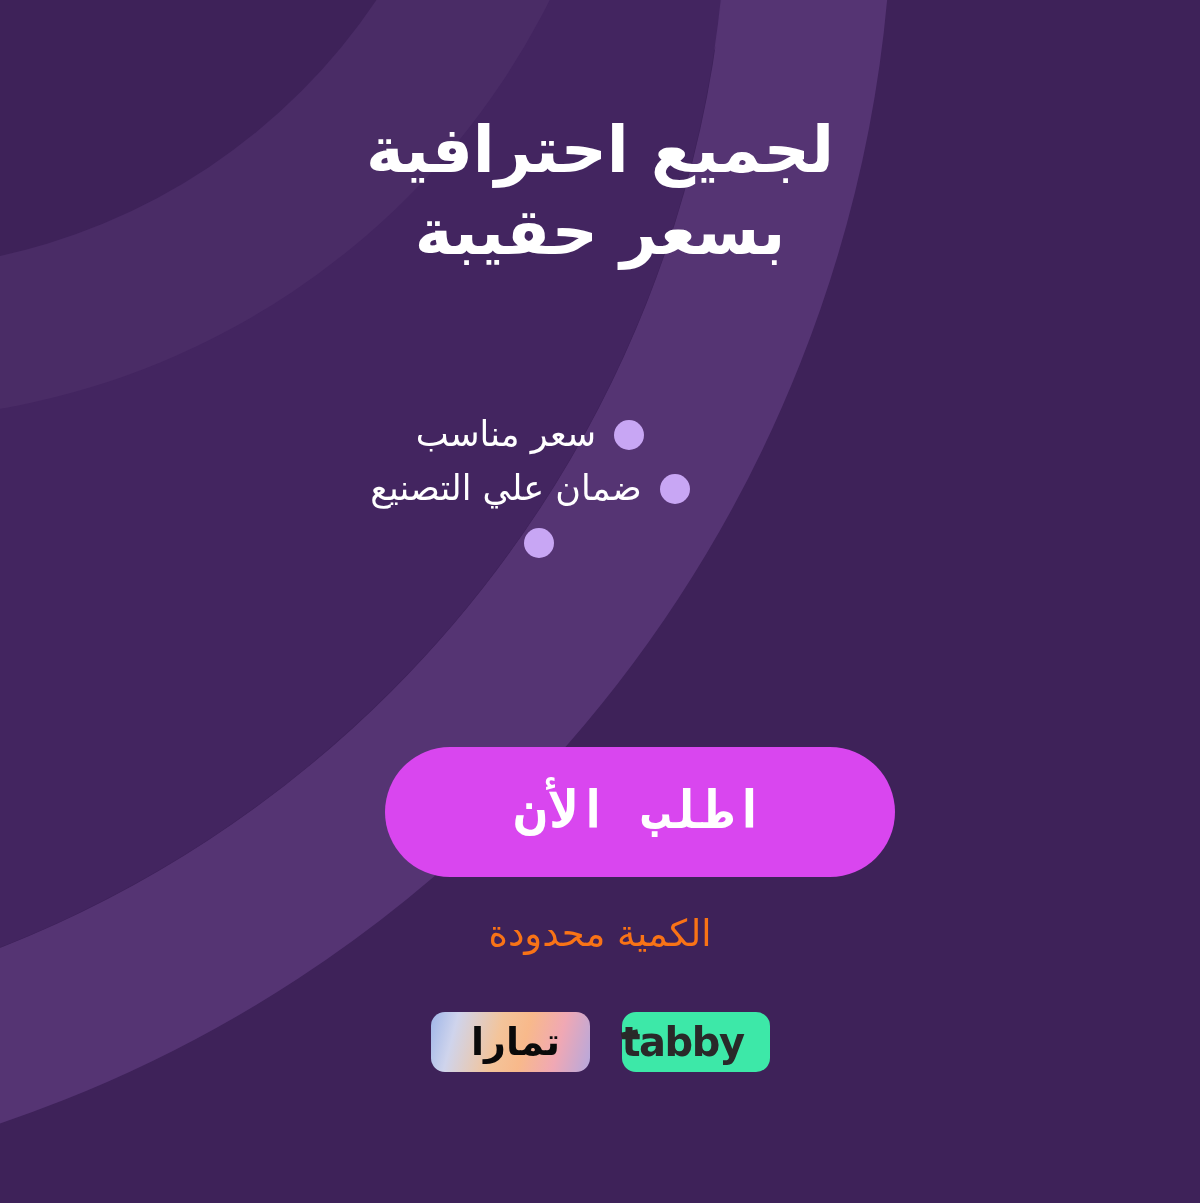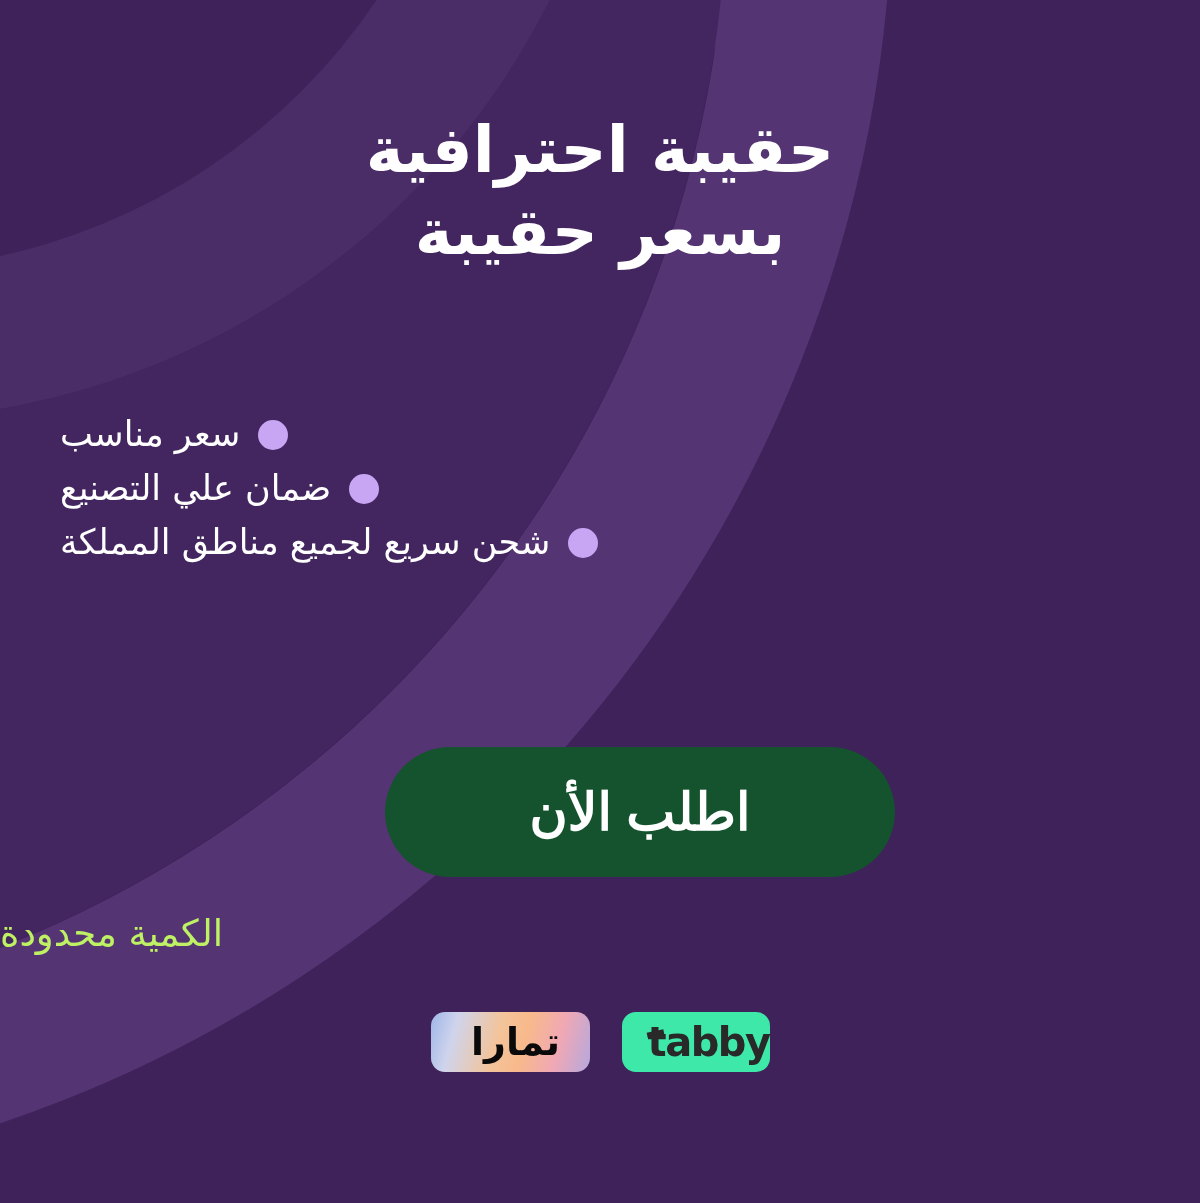--- a/index.html
+++ b/index.html
@@ -44,21 +44,21 @@
     left:60px;
     list-style:none;
     margin:0;padding:0;
     direction:rtl;
     text-align:right;
   }
   .bullet-row{
     display:flex;
     flex-direction:row;
     align-items:center;
-    justify-content:flex-end;
+    justify-content:center;
     padding-right:140px;
     height:45px;
     margin-bottom:9px;
   }
   .dot{
     width:30px;height:30px;border-radius:50%;
     background:#C8A6F4;
     flex:0 0 auto;
     margin-left:18px;
   }
@@ -67,55 +67,55 @@
     font-size:35px;
     line-height:1;
     white-space:nowrap;
   }
 
   .cta{
     position:absolute;
     top:747px;
     left:385px;
     width:510px;height:130px;
-    background:#14532d;
+    background:#d946ef;
     border:none;
     border-radius:65px;
     color:#FFFFFF;
-    font-family:Liberation Sans, sans-serif;
+    font-family:Liberation Mono, monospace;
     font-size:52px;
     font-weight:bold;
     cursor:pointer;
     display:flex;align-items:center;justify-content:center;
     direction:rtl;
     padding:0;
   }
 
   .limited{
     position:absolute;
     top:912px;left:0;right:0;
-    text-align:left;
-    color:#bef264;
+    text-align:center;
+    color:#f97316;
     font-size:37px;
     direction:rtl;
   }
 
   .pay-row{
     position:absolute;
     top:1012px;left:0;right:0;
     display:flex;flex-direction:row;
     align-items:center;justify-content:center;
     gap:32px;
   }
 
   .tabby-logo{
     width:148px;height:60px;
     border-radius:14px;
     background:#3DE8A8;
-    display:flex;align-items:center;justify-content:flex-start;
+    display:flex;align-items:center;justify-content:flex-end;
     position:relative;
   }
   .tabby-logo .tabby-text{
     color:#292929;
     font-size:40px;
     font-weight:bold;
     letter-spacing:-1.5px;
     font-family:"DejaVu Sans","Liberation Sans",sans-serif;
     position:relative;
     direction:ltr;
@@ -166,36 +166,35 @@
       <circle cx="-420" cy="-120" r="1147" fill="#432560"></circle>
       <circle cx="-130" cy="-340" r="760" fill="#4A2C66"></circle>
       <circle cx="-130" cy="-340" r="610" fill="#3E2259"></circle>
     </g>
   </svg>
 </div>
 
 <div class="content">
 
   <h1 class="headline">
-    <span class="line">حقيبة احترافية</span>
+    <span class="line">لجميع احترافية</span>
     <span class="line">بسعر حقيبة</span>
   </h1>
 
   <ul class="bullets">
     <li class="bullet-row">
       <span class="dot"></span>
       <span class="bullet-label">سعر مناسب</span>
     </li>
     <li class="bullet-row">
       <span class="dot"></span>
       <span class="bullet-label">ضمان علي التصنيع</span>
     </li>
     <li class="bullet-row">
       <span class="dot"></span>
-      <span class="bullet-label">شحن سريع لجميع مناطق المملكة</span>
     </li>
   </ul>
 
   <button class="cta">اطلب الأن</button>
 
   <div class="limited">الكمية محدودة</div>
 
   <div class="pay-row">
     <div class="tabby-logo">
       <span class="tabby-text">tabby</span>

